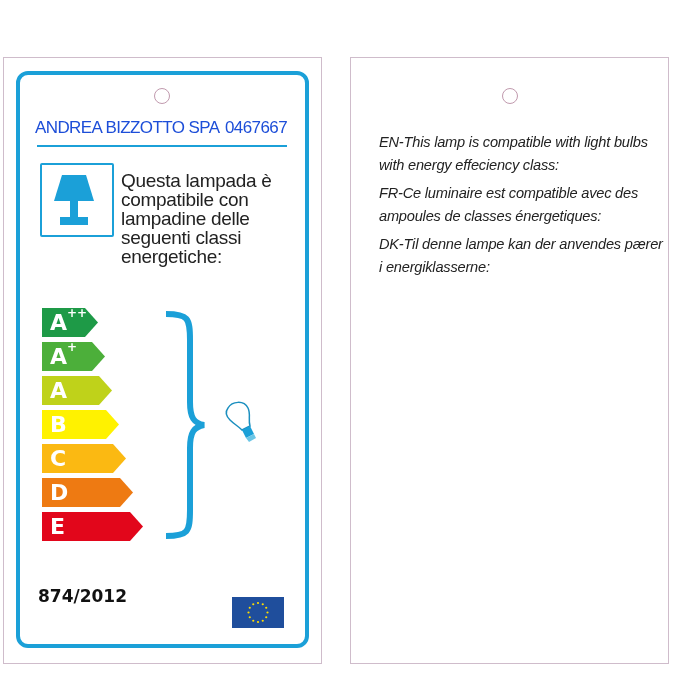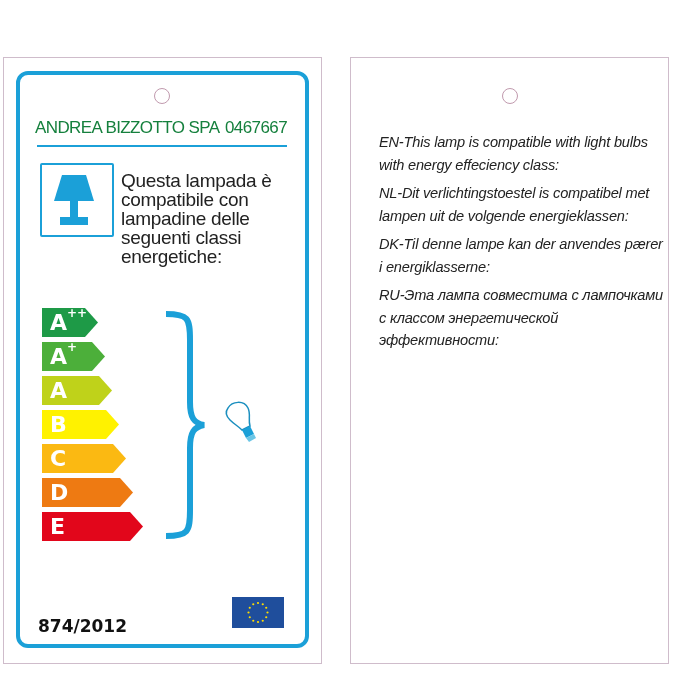--- a/index.html
+++ b/index.html
@@ -6,38 +6,38 @@
     body { width: 700px; height: 700px; background: #ffffff; position: relative; overflow: hidden; font-family: "Liberation Sans", sans-serif; }
 
     .card { position: absolute; background: #fff; border: 1px solid #cfbccb; box-sizing: border-box; }
     #card-left { left: 3px; top: 57px; width: 319px; height: 607px; }
     #card-right { left: 350px; top: 57px; width: 319px; height: 607px; }
 
     .hole { position: absolute; width: 16px; height: 16px; border: 1px solid #c19aae; border-radius: 50%; box-sizing: border-box; }
 
     .blue-frame { position: absolute; left: 12px; top: 13px; width: 293px; height: 577px; border: 4px solid #1ba0d8; border-radius: 12px; box-sizing: border-box; }
 
-    .header-row { position: absolute; left: 35px; top: 118px; width: 252px; display: flex; justify-content: space-between; font-size: 17px; color: #15803d; letter-spacing: -0.6px; }
+    .header-row { position: absolute; left: 35px; top: 118px; width: 252px; display: flex; justify-content: space-between; font-size: 17px; color: #1d4ed8; letter-spacing: -0.6px; }
     .header-rule { position: absolute; left: 37px; top: 145px; width: 250px; height: 2px; background: #1ba0d8; }
 
     .lamp-box { position: absolute; left: 40px; top: 163px; width: 74px; height: 74px; border: 2px solid #1ba0d8; box-sizing: border-box; border-radius: 2px; }
     .lamp-box svg { position: absolute; left: 0; top: 0; }
 
     .intro-text { position: absolute; left: 121px; top: 171px; width: 180px; font-size: 19px; line-height: 19px; color: #222; letter-spacing: -0.3px; }
 
     .classes { position: absolute; left: 42px; top: 308px; }
     .class-row { position: relative; height: 29px; margin-bottom: 5px; }
     .class-row svg { position: absolute; left: 0; top: 0; }
     .class-label { position: absolute; left: 8px; top: 1px; color: #fff; font-weight: bold; font-size: 22px; line-height: 28px; font-family: "DejaVu Sans", sans-serif; }
     .class-label sup { font-size: 12px; position: relative; top: -3px; vertical-align: top; line-height: 14px; }
 
     .brace { position: absolute; left: 160px; top: 310px; }
     .bulb { position: absolute; left: 220px; top: 400px; }
 
-    .regulation { position: absolute; left: 38px; top: 616px; font-size: 17px; font-weight: bold; color: #111; font-family: "DejaVu Sans", sans-serif; }
+    .regulation { position: absolute; left: 38px; top: 586px; font-size: 17px; font-weight: bold; color: #111; font-family: "DejaVu Sans", sans-serif; }
     .eu-flag { position: absolute; left: 232px; top: 597px; width: 52px; height: 31px; background: #1f4e9c; }
 
     .translations { position: absolute; left: 379px; top: 131px; width: 285px; font-style: italic; }
     .tr-block { font-size: 14.6px; line-height: 22.5px; color: #222; margin-bottom: 6px; letter-spacing: -0.2px; }
   </style>
 </head>
 <body>
 
 <div class="card" id="card-left">
   <div class="blue-frame"></div>
@@ -133,16 +133,15 @@
       <circle cx="21.25" cy="7.27" r="1.1" fill="#ffdd00"></circle>
     </svg>
 </div>
 
 <div class="card" id="card-right">
   <div class="hole" style="left:151px; top:30px;"></div>
 </div>
 
 <div class="translations" id="translations">
     <div class="tr-block">EN-This lamp is compatible with light bulbs with energy effeciency class:</div>
-    <div class="tr-block">NL-Dit verlichtingstoestel is compatibel met lampen uit de volgende energieklassen:</div>
+    <div class="tr-block">FR-Ce luminaire est compatible avec des ampoules de classes énergetiques:</div>
     <div class="tr-block">DK-Til denne lampe kan der anvendes pærer i energiklasserne:</div>
-    <div class="tr-block">RU-Эта лампа совместима с лампочками с классом энергетической эффективности:</div>
   </div>
 
 </body></html>

